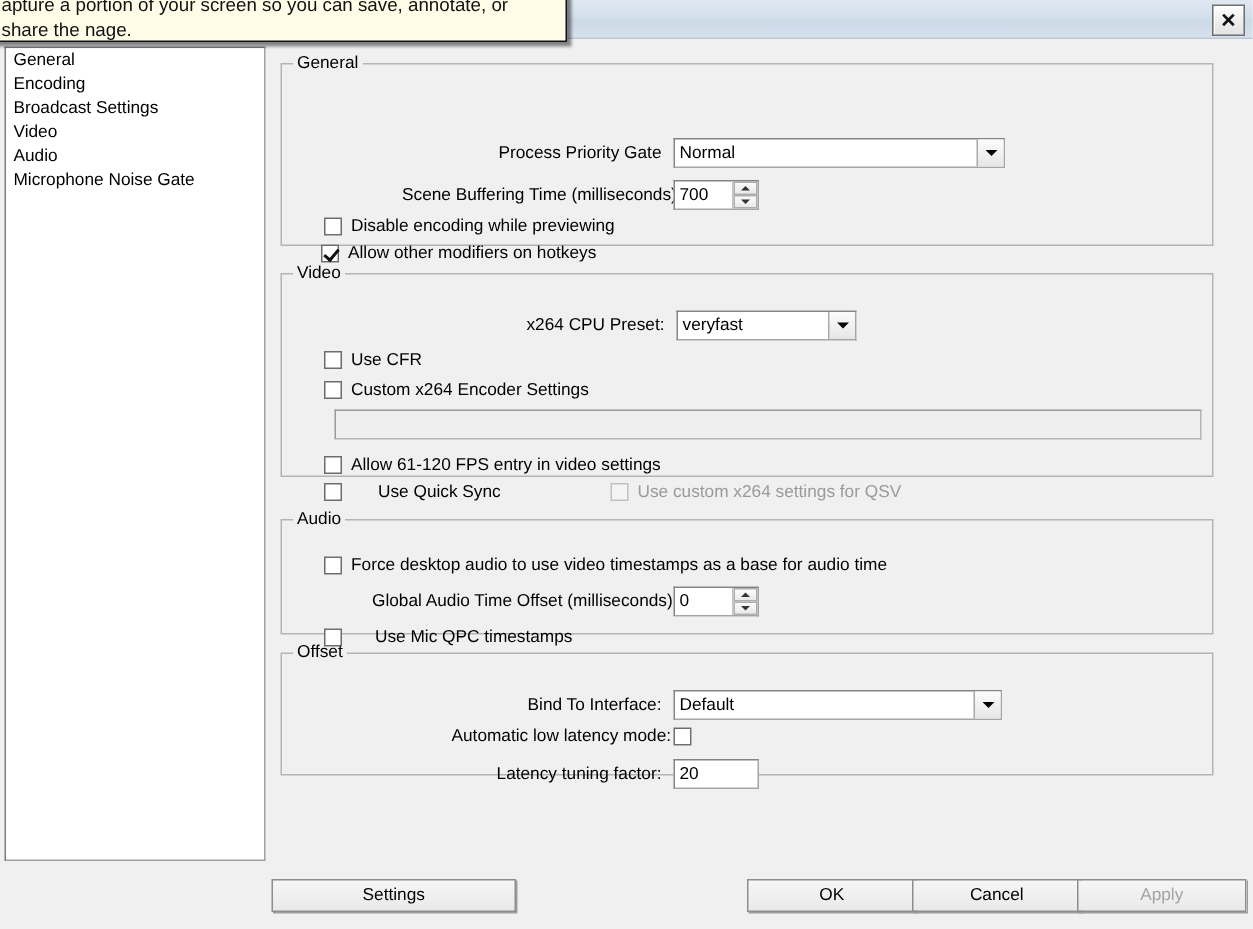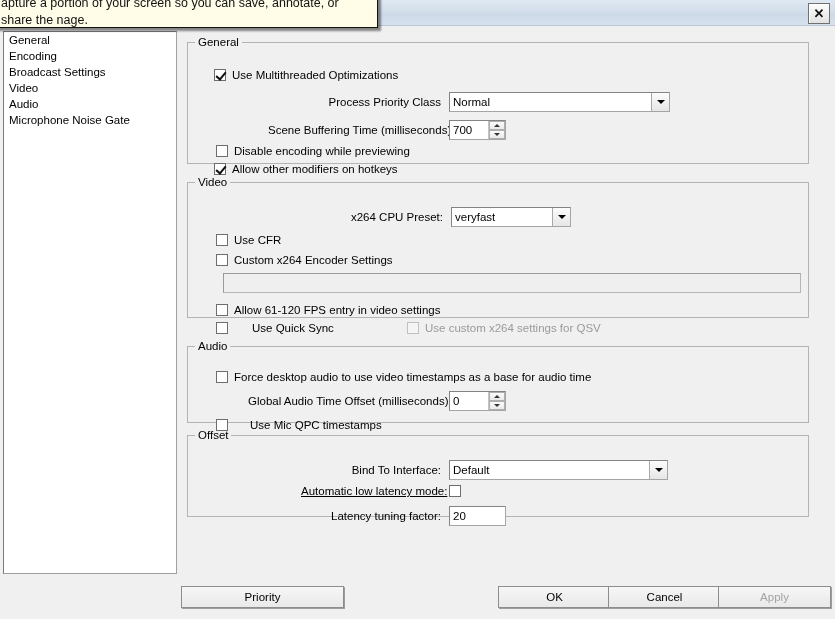--- a/index.html
+++ b/index.html
@@ -183,27 +183,23 @@
     <div class="side-item">Audio</div>
     <div class="side-item">Microphone Noise Gate</div>
   </div>
 
   <div id="pane">
 
     <fieldset class="group" style="left:3px;top:7px;width:622px;height:128px;">
       <legend>General</legend>
       <div class="gbody">
 
-        <div class="row" style="left:26px;top:21px;">
-          <span class="cb checked"></span>
-          <span class="cb-label lbl">Use Multithreaded Optimizations</span>
-        </div>
 
         <div class="row" style="left:120px;top:44px;">
-          <span class="lbl" style="width:133px;text-align:right;">Process Priority Class</span>
+          <span class="lbl" style="width:133px;text-align:right;">Process Priority Gate</span>
           <span class="field" style="margin-left:8px;width:221px;height:20px;">
             <span class="val">Normal</span>
             <span class="combo-btn">
                 <span class="arrow"></span>
               </span>
           </span>
         </div>
 
         <div class="row" style="left:80px;top:72px;">
           <span class="lbl" style="width:173px;text-align:right;">Scene Buffering Time (milliseconds):</span>
@@ -318,37 +314,37 @@
         <div class="row" style="left:120px;top:19px;">
           <span class="lbl" style="width:133px;text-align:right;">Bind To Interface:</span>
           <span class="field" style="margin-left:8px;width:219px;height:20px;">
             <span class="val">Default</span>
             <span class="combo-btn">
                 <span class="arrow"></span>
               </span>
           </span>
         </div>
 
-        <div class="row" style="left:113px;top:44px;text-decoration:underline;">
+        <div class="row" style="left:113px;top:44px;">
           <span class="lbl" style="width:140px;text-align:right;">Automatic low latency mode:</span>
           <span class="cb" style="margin-left:8px;"></span>
         </div>
 
         <div class="row" style="left:133px;top:65px;">
           <span class="lbl" style="width:120px;text-align:right;">Latency tuning factor:</span>
           <span class="field" style="margin-left:8px;width:57px;height:20px;">
             <span class="val">20</span>
           </span>
         </div>
 
       </div>
     </fieldset>
 
   </div>
 
-  <div class="btn" style="left:181px;top:586px;width:163px;height:22px;">Priority</div>
+  <div class="btn" style="left:181px;top:586px;width:163px;height:22px;">Settings</div>
   <div class="btn" style="left:498px;top:586px;width:113px;height:22px;">OK</div>
   <div class="btn" style="left:608px;top:586px;width:113px;height:22px;">Cancel</div>
   <div class="btn disabled" style="left:718px;top:586px;width:113px;height:22px;">Apply</div>
 
 </div>
 
 <div id="tooltip">apture a portion of your screen so you can save, annotate, or share the nage.</div>
 
 </body></html>

